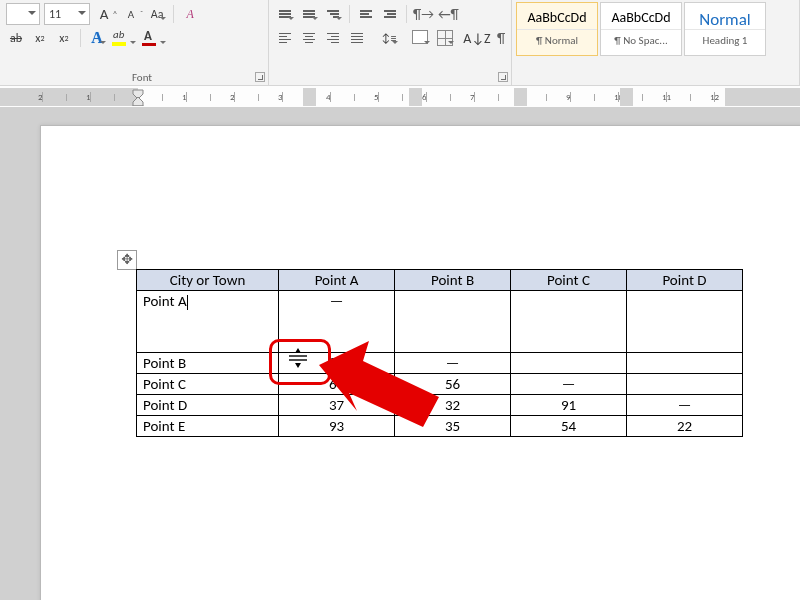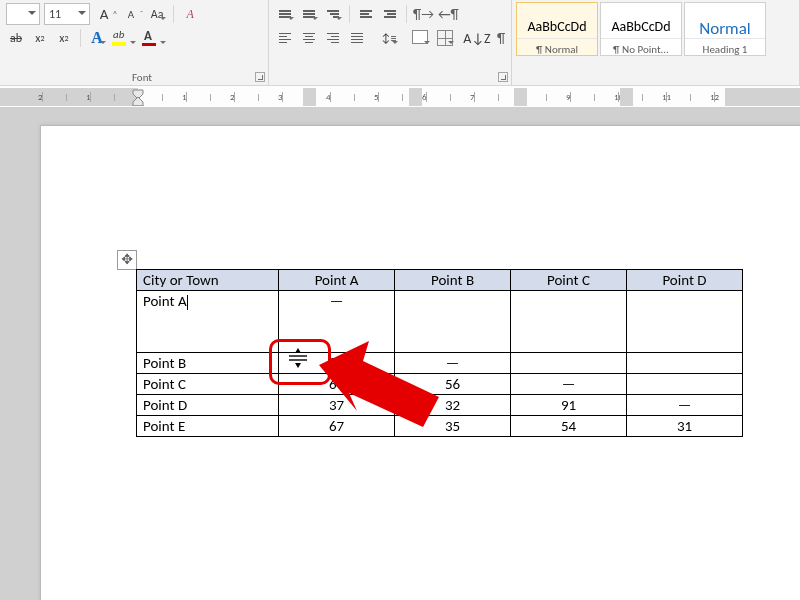--- a/index.html
+++ b/index.html
@@ -180,21 +180,20 @@
     box-sizing: border-box;
     padding-top: 6px;
   }
   .style-card.sel {
     border: 1px solid #f2c96b;
     background: #fff8e5;
   }
   .style-card .sample {
     font-size: 14px;
     height: 20px;
-    margin-top: 9px;
   }
   .style-card .name {
     font-size: 11px;
     color: #606060;
     border-top: 1px solid #e6e6e6;
     padding-top: 4px;
   }
   .heading1 .sample { color: #1f6fc2; font-size: 17px; }
   
   .ruler-wrap {
@@ -302,21 +301,21 @@
     padding: 1px 6px;
     height: 20px;
     box-sizing: border-box;
     vertical-align: top;
   }
   table.doc-table th {
     background: #d4dceb;
     font-weight: normal;
     text-align: center;
   }
-  table.doc-table th.left { text-align: left; }
+  table.doc-table th.left { text-align: center; }
   table.doc-table td.center { text-align: center; }
   table.doc-table tr.tall td { height: 62px; }
   .col-lbl { width: 142px; }
   .col-val { width: 116px; }
   .cursor-caret {
     display: inline-block;
     width: 1px;
     height: 15px;
     background: #000;
     vertical-align: middle;
@@ -478,21 +477,21 @@
     <div class="group-dl"></div>
   </div>
 
   <div class="group styles">
     <div class="style-card sel">
       <div class="sample">AaBbCcDd</div>
       <div class="name">¶ Normal</div>
     </div>
     <div class="style-card">
       <div class="sample">AaBbCcDd</div>
-      <div class="name">¶ No Point...</div>
+      <div class="name">¶ No Spac...</div>
     </div>
     <div class="style-card heading1">
       <div class="sample">Normal</div>
       <div class="name">Heading 1</div>
     </div>
   </div>
 </div>
 
 <div class="ruler-wrap">
   <div class="ruler">
@@ -602,24 +601,24 @@
           </tr>
           <tr>
             <td>Point D</td>
             <td class="center">37</td>
             <td class="center">32</td>
             <td class="center">91</td>
             <td class="center">—</td>
           </tr>
           <tr>
             <td>Point E</td>
-            <td class="center">67</td>
+            <td class="center">93</td>
             <td class="center">35</td>
             <td class="center">54</td>
-            <td class="center">31</td>
+            <td class="center">22</td>
           </tr>
         </tbody>
     </table>
 
     <div class="callout-box" style="left:228px; top:213px; width:56px; height:40px"></div>
 
     <svg class="resize-cursor" style="left:246px; top:222px" viewBox="0 0 22 20">
       <line x1="2" y1="8" x2="20" y2="8" stroke="#000" stroke-width="1.4"></line>
       <line x1="2" y1="12" x2="20" y2="12" stroke="#000" stroke-width="1.4"></line>
       <polygon points="11,0 8,5 14,5" fill="#000"></polygon>

